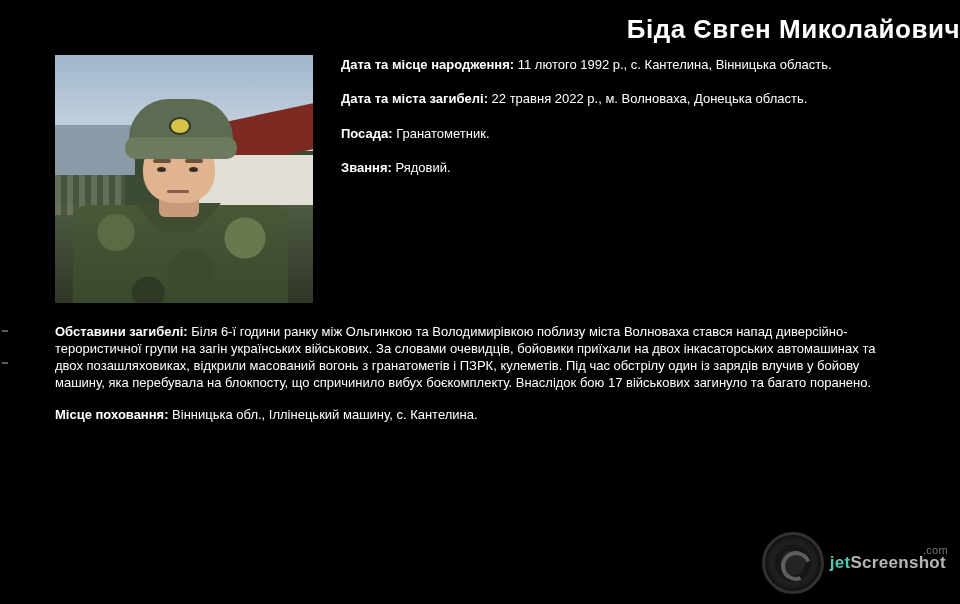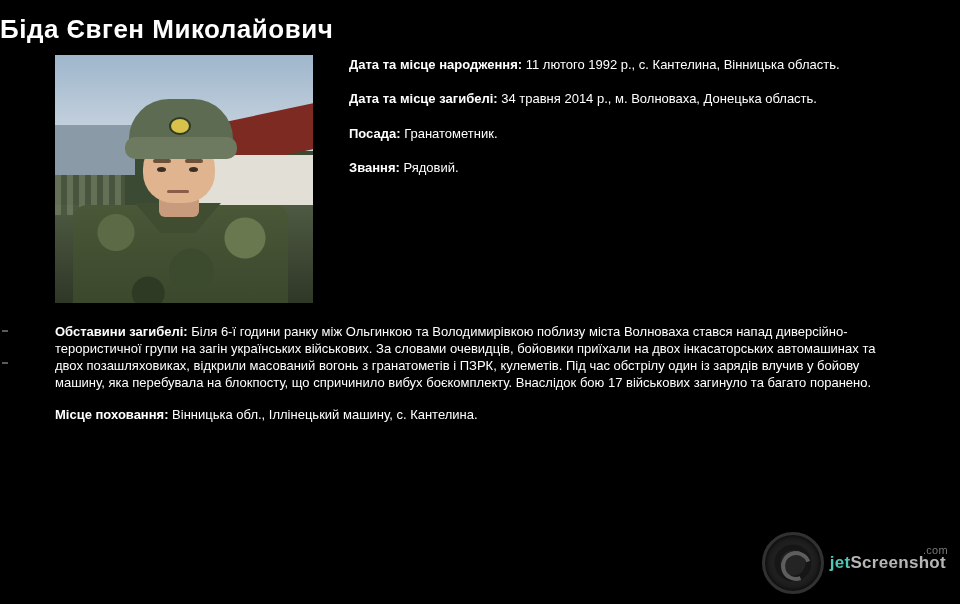--- a/index.html
+++ b/index.html
@@ -14,21 +14,21 @@
     font-family: "Liberation Sans", sans-serif;
     color: #ffffff;
     position: relative;
   }
   .page {
     position: absolute;
     inset: 0;
     background: #000000;
   }
   .title {
-    text-align: left;
+    text-align: right;
     color: #ffffff;
     font-size: 26px;
     font-weight: bold;
     letter-spacing: 0.5px;
     padding-top: 14px;
     padding-bottom: 10px;
   }
   .content {
     display: flex;
     align-items: flex-start;
@@ -159,21 +159,21 @@
     width: 70px; height: 40px;
     background: repeating-linear-gradient(90deg,#6f7a5e 0 6px, #4d5742 6px 12px);
     opacity: .8;
   }
   .info {
     flex: 1 1 auto;
     padding-left: 28px;
     padding-top: 2px;
   }
   .info p {
-    margin: 0 0 18px 8px;
+    margin: 0 0 18px 0;
     font-size: 13px;
     line-height: 1.25;
     color: #ffffff;
   }
   .info p .lbl {
     font-weight: bold;
   }
   .body-block {
     padding: 20px 54px 0 55px;
   }
@@ -273,21 +273,21 @@
       <div class="ph-hat"></div>
       <div class="ph-hat-brim"></div>
       <div class="ph-cockade"></div>
     </div>
 
     <div class="info">
       <p>
         <span class="lbl">Дата та місце народження:</span><span> 11 лютого 1992 р., с. Кантелина, Вінницька область.</span>
       </p>
       <p>
-        <span class="lbl">Дата та місце загибелі:</span><span> 34 травня 2014 р., м. Волноваха, Донецька область.</span>
+        <span class="lbl">Дата та міста загибелі:</span><span> 22 травня 2022 р., м. Волноваха, Донецька область.</span>
       </p>
       <p>
         <span class="lbl">Посада:</span><span> Гранатометник.</span>
       </p>
       <p>
         <span class="lbl">Звання:</span><span> Рядовий.</span>
       </p>
     </div>
   </div>
 

